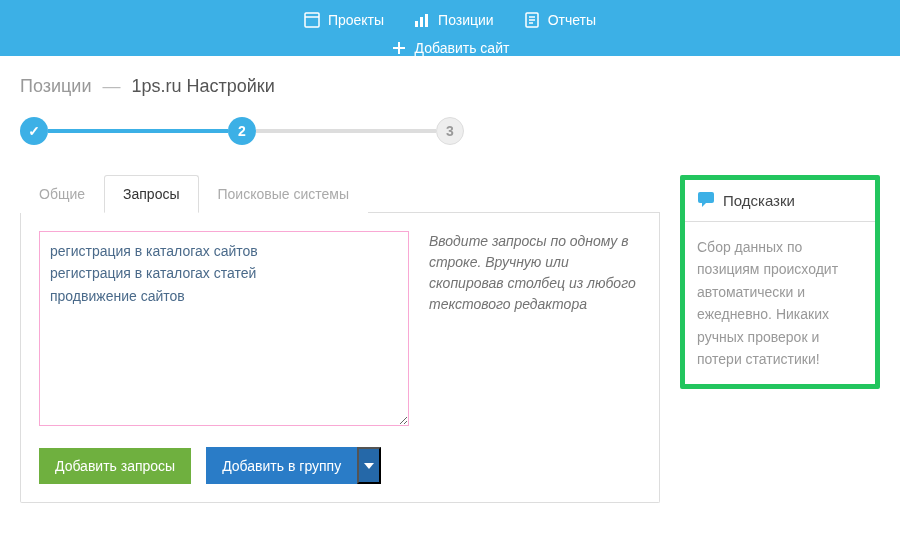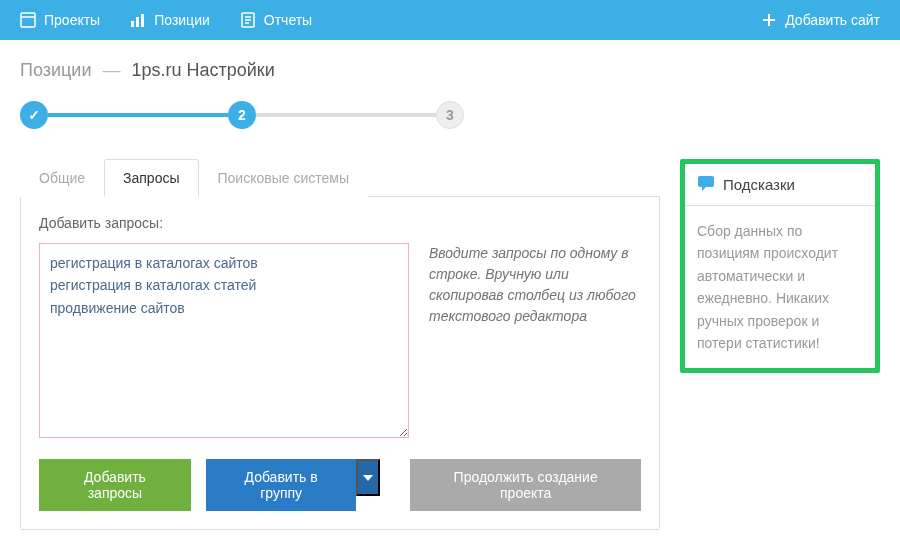--- a/index.html
+++ b/index.html
@@ -1,19 +1,19 @@
 <!DOCTYPE html>
 <html><head>
 <meta charset="utf-8">
 <style>
 * { box-sizing: border-box; margin: 0; padding: 0; }
 body { font-family: Arial, sans-serif; font-size: 14px; color: #333; background: #fff; width: 900px; }
 
 
-.topnav { background: #3cb0e6; height: 40px; display: flex; align-items: center; padding: 0 20px; color: #fff; }
+.topnav { background: #3cb0e6; height: 56px; display: flex; align-items: center; padding: 0 37px; color: #fff; flex-direction: column; }
 .topnav-left { display: flex; gap: 30px; flex: 1; }
 .topnav-item { display: flex; align-items: center; gap: 8px; cursor: pointer; color: #fff; }
 .topnav-right { display: flex; align-items: center; gap: 8px; cursor: pointer; }
 .ico { width: 16px; height: 16px; display: inline-block; }
 
 
 .breadcrumb { padding: 20px 20px 10px; color: #999; font-size: 18px; }
 .breadcrumb .sep { color: #bbb; margin: 0 6px; }
 .breadcrumb .current { color: #555; margin-top: 42px; }
 
@@ -128,21 +128,20 @@
 </div>
 
 <div class="layout">
   <div class="main-col">
     <div class="tabs">
       <div class="tab">Общие</div>
       <div class="tab active">Запросы</div>
       <div class="tab">Поисковые системы</div>
     </div>
     <div class="panel">
-      <div class="panel-label">Добавить запросы:</div>
       <div class="panel-row">
         <div class="textarea-wrap">
           <textarea style="">регистрация в каталогах сайтов
 регистрация в каталогах статей
 продвижение сайтов</textarea>
         </div>
         <div class="hint-text">
           <div>Вводите запросы по одному в строке. Вручную или скопировав столбец из любого текстового редактора</div>
         </div>
       </div>
@@ -150,21 +149,20 @@
         <button class="btn btn-green">Добавить запросы</button>
         <div class="btn-group">
           <button class="btn btn-blue">Добавить в группу</button>
           <button class="btn-blue-caret">
             <svg width="10" height="6" viewBox="0 0 10 6">
                 <path d="M0 0 L5 6 L10 0 Z" fill="#fff"></path>
               </svg>
           </button>
         </div>
         <div class="btn-spacer"></div>
-        <button class="btn btn-gray">Продолжить создание проекта</button>
       </div>
     </div>
   </div>
 
   <div class="side-col">
     <div class="hints-box">
       <div class="hints-head">
         <span>
           <svg width="18" height="18" viewBox="0 0 18 18">
               <rect x="1" y="2" width="16" height="11" rx="2" fill="#3cb0e6"></rect>

